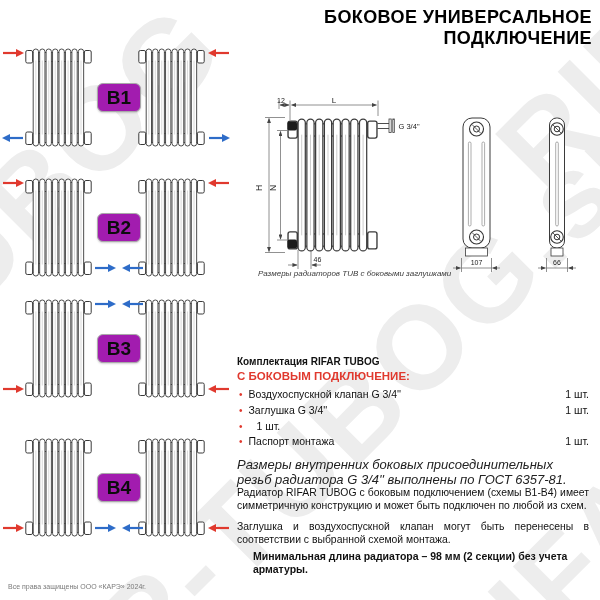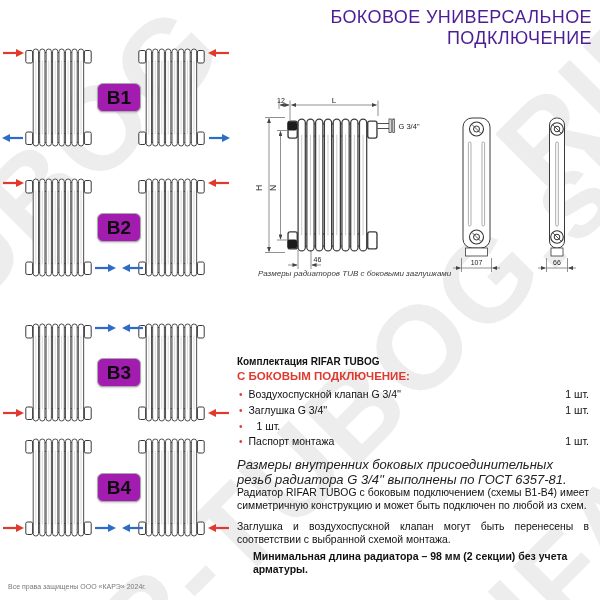--- a/index.html
+++ b/index.html
@@ -13,27 +13,27 @@
     position:absolute;z-index:0;font-weight:bold;font-size:118px;
     color:#ededed;transform:rotate(-45deg);transform-origin:0 0;
     white-space:nowrap;letter-spacing:3px;pointer-events:none;user-select:none;
   }
   #wm1{left:-160px;top:290px;}
   #wm2{left:-130px;top:800px;}
   #wm3{left:400px;top:640px;}
   #wm4{left:470px;top:120px;}
   
   #title{position:absolute;top:7px;right:8px;z-index:2;text-align:right;
-    font-weight:normal;font-size:18px;line-height:21px;letter-spacing:.4px;color:#4c1d95;}
+    font-weight:bold;font-size:18px;line-height:21px;letter-spacing:.4px;color:#000000;}
   
   #schemes{position:absolute;left:0;top:0;width:232px;height:600px;z-index:1;}
   .scheme-row{position:absolute;left:0;width:232px;height:115px;}
   #schemes .scheme-row:nth-of-type(1){top:45px;}
   #schemes .scheme-row:nth-of-type(2){top:175px;}
-  #schemes .scheme-row:nth-of-type(3){top:320px;}
+  #schemes .scheme-row:nth-of-type(3){top:296px;}
   #schemes .scheme-row:nth-of-type(4){top:435px;}
   .radiator{position:absolute;top:2px;width:67px;height:101px;}
   .radiator.left{left:25px;}
   .radiator.right{left:138px;}
   .scheme-label{
     position:absolute;left:97px;top:38px;width:42px;height:27px;
     background:#a21caf;border:1px solid #a9a9a9;border-radius:6px;
     box-shadow:0 1px 2px rgba(0,0,0,.18);
     display:flex;align-items:center;justify-content:center;
     font-weight:bold;font-size:19px;color:#0c0c0c;

